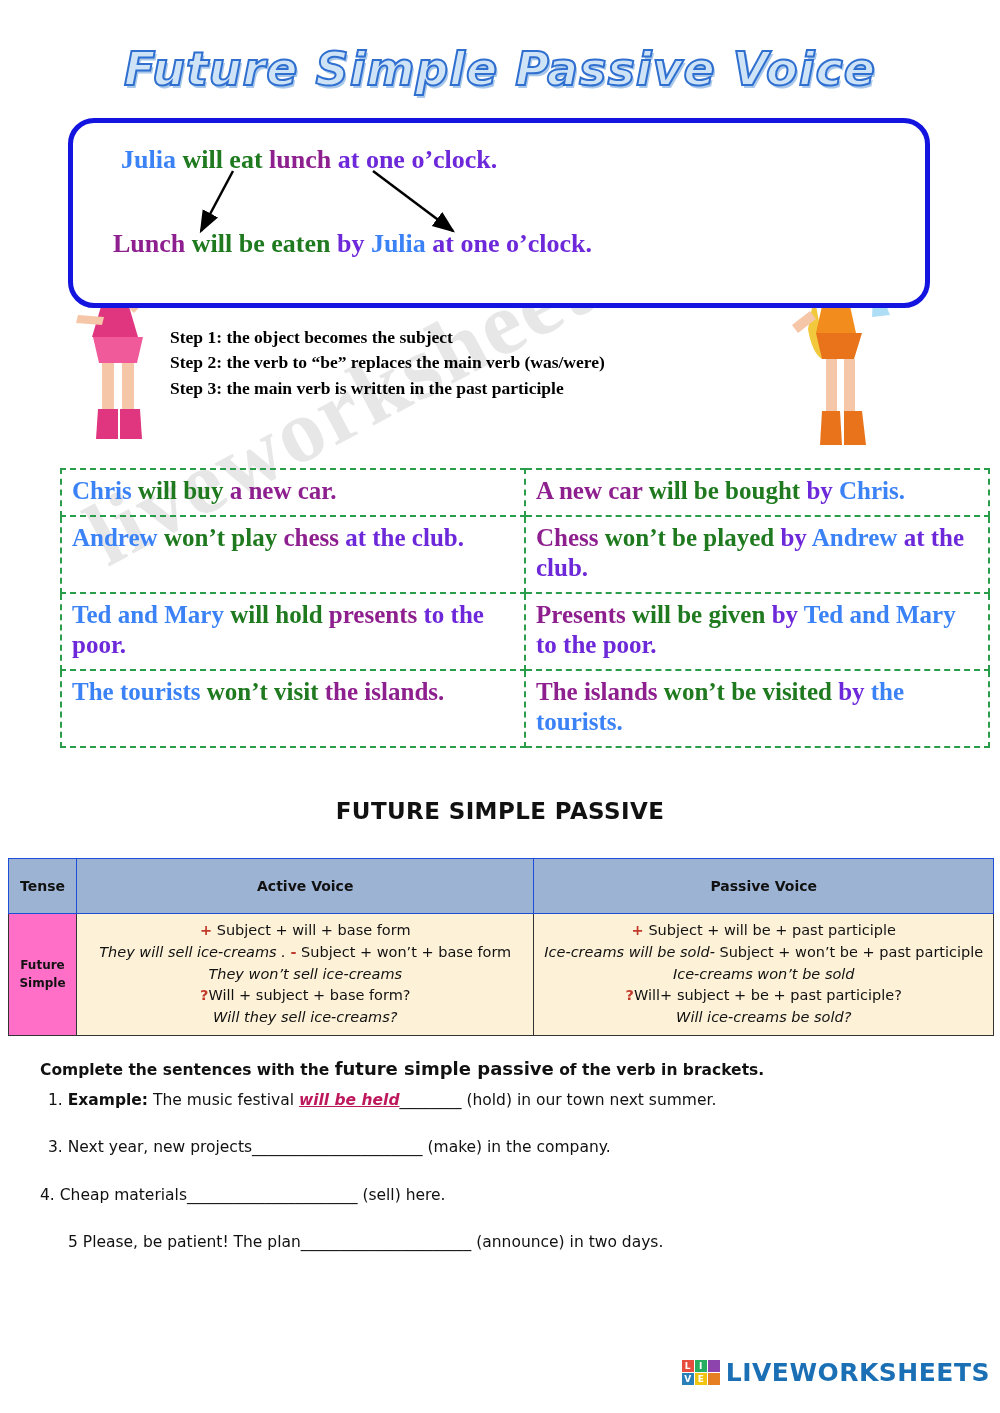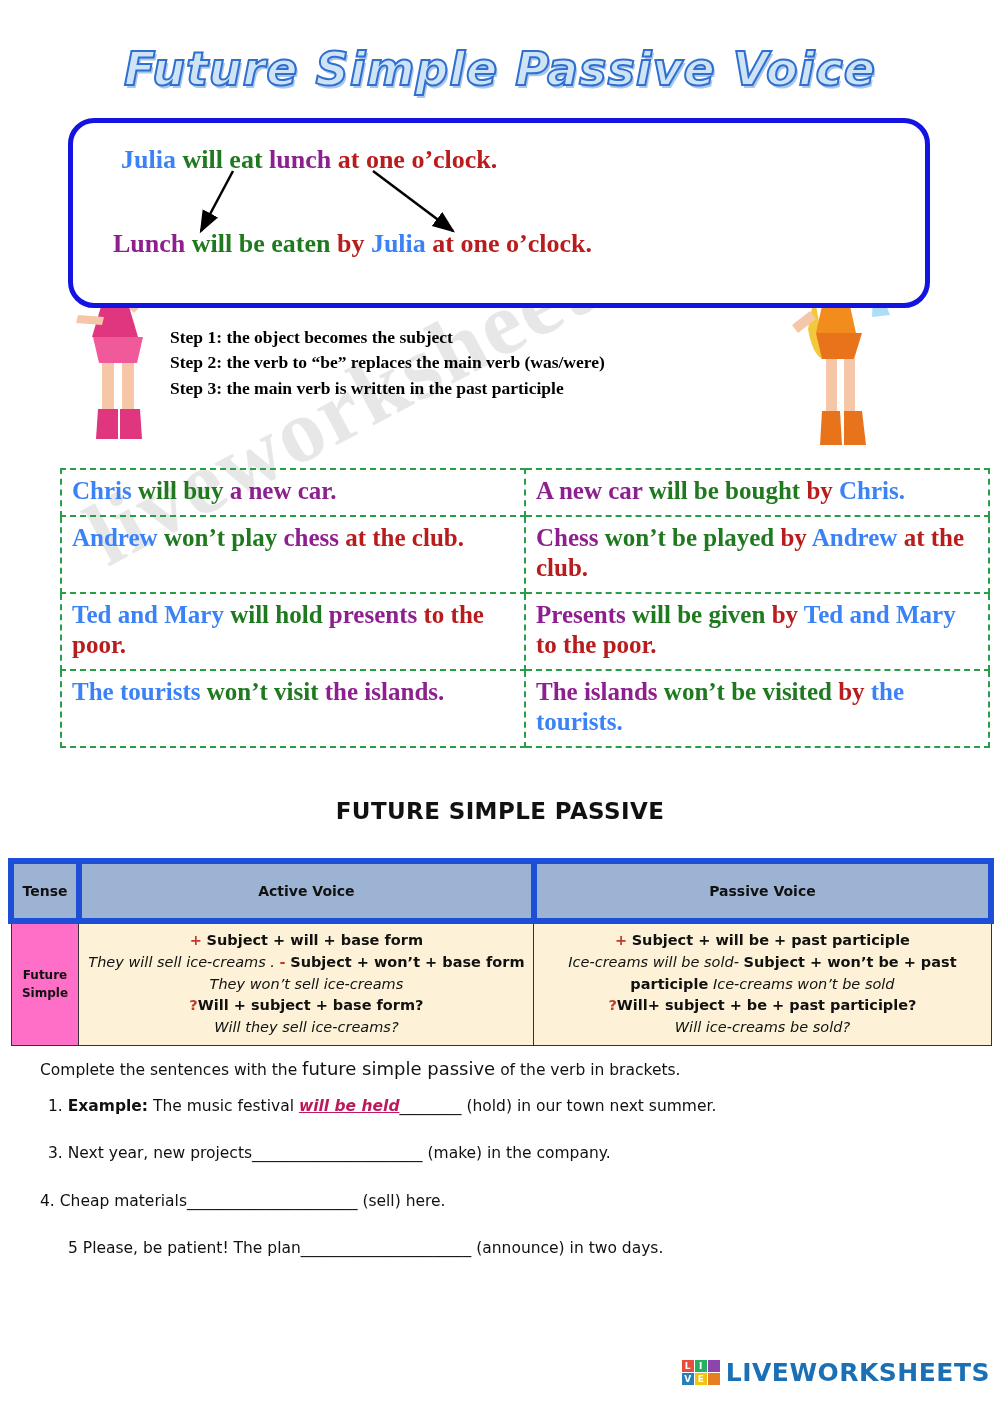--- a/index.html
+++ b/index.html
@@ -65,21 +65,21 @@
     font-family: "Liberation Serif", serif;
     font-size: 26px;
     font-weight: bold;
     white-space: nowrap;
   }
   .s1 { left: 48px; top: 22px; }
   .s2 { left: 40px; top: 106px; }
   .c-navy   { color: #3b82f6; }
   .c-green  { color: #1f7a1f; }
   .c-purple { color: #8e1f8e; }
-  .c-black  { color: #b91c1c; }
+  .c-black  { color: #6d28d9; }
 
   .arrows { position: absolute; left: 0; top: 0; width: 862px; height: 190px; z-index: 3; }
 
   
   .fairy { position: absolute; z-index: 1; }
   .fairy-left  { left: 58px;  top: 245px;  width: 120px; height: 210px; }
   .fairy-right { left: 780px; top: 235px;  width: 120px; height: 230px; }
 
   
   .steps {
@@ -131,21 +131,21 @@
   .gram {
     position: absolute;
     left: 8px; top: 858px;
     width: 986px;
     border-collapse: collapse;
     z-index: 2;
     font-family: "DejaVu Sans", sans-serif;
   }
   .gram th {
     background: #9db3d4;
-    border: 6px solid #1d4ed8;
+    border: 1px solid #1d4ed8;
     font-size: 14px;
     font-weight: bold;
     color: #111;
     padding: 19px 4px;
     text-align: center;
   }
   .gram th.tense-h { width: 68px; }
   .gram th.act-h   { width: 458px; }
   .gram th.pas-h   { width: 460px; }
   .gram td {
@@ -157,34 +157,34 @@
   }
   .gram td.tense {
     background: #ff6ec7;
     text-align: center;
     font-weight: bold;
     font-size: 12px;
     color: #111;
   }
   .gram td.cell { background: #fdf2d8; text-align: center; color: #111; }
   .gram .it { font-style: italic; }
-  .gram .b  { font-weight: bold; }
+  .gram .b  { font-weight: normal; }
   .gram .plus { color: #c0392b; font-weight: bold; }
   .gram .q    { color: #c0392b; font-weight: bold; }
 
   
   .exercise {
     position: absolute;
     left: 40px; top: 1058px;
     width: 920px;
     z-index: 2;
     font-family: "DejaVu Sans", sans-serif;
     color: #111;
   }
-  .ex-instr { font-size: 15.5px; font-weight: normal; margin-bottom: 16px; }
+  .ex-instr { font-size: 15.5px; font-weight: bold; margin-bottom: 10px; }
   .ex-instr .big { font-size: 18px; }
   .ex-item { font-size: 15.5px; margin: 0 0 24px 0; line-height: 1.5; }
   .ex-item .num { font-weight: normal; }
   .ex-item b { font-weight: bold; }
   .answer {
     color: #be185d;
     font-style: italic;
     font-weight: bold;
     text-decoration: underline;
   }

